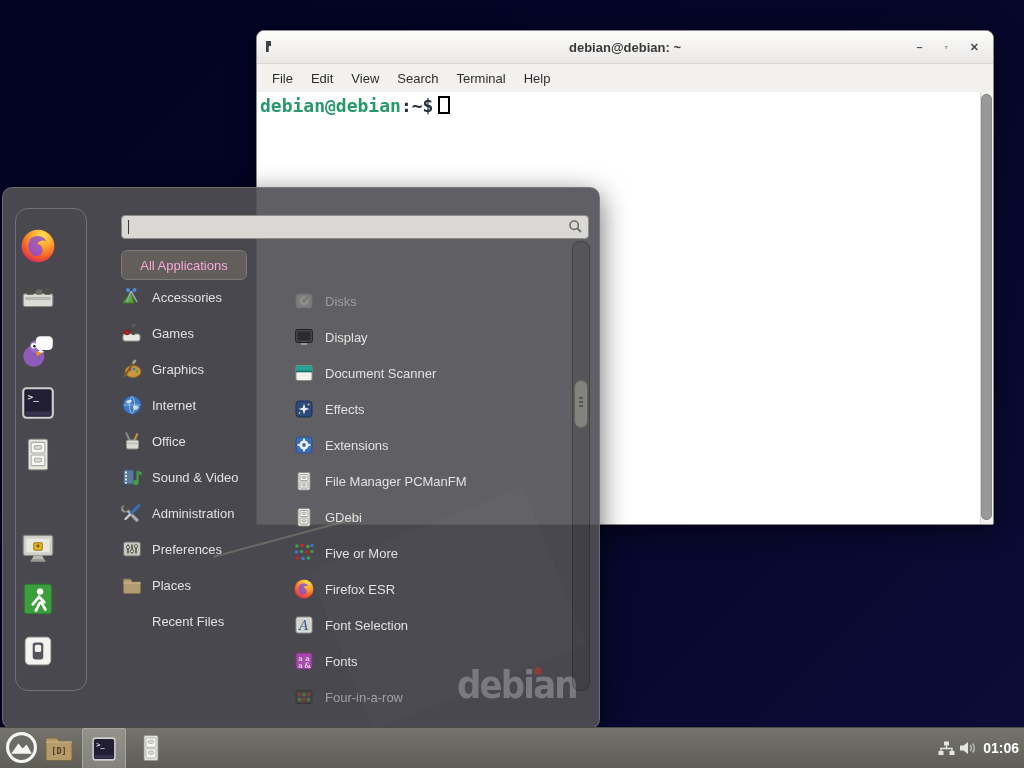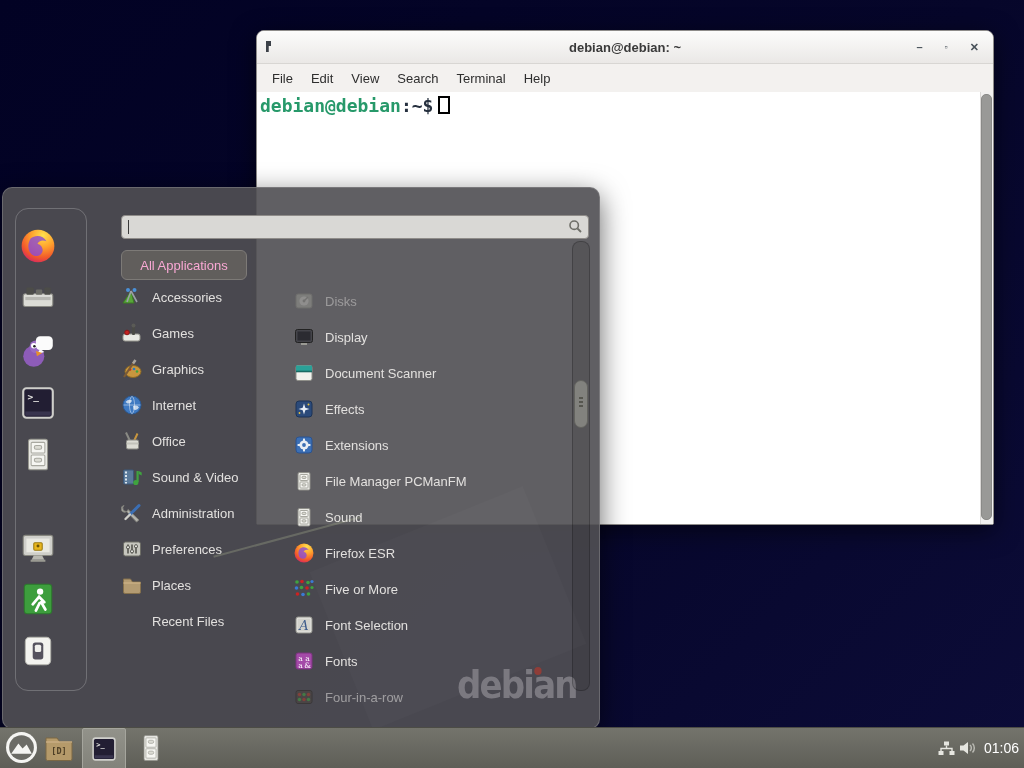--- a/index.html
+++ b/index.html
@@ -70,21 +70,21 @@
     border:1px solid #63635f;border-radius:7px;}
   .grip{position:absolute;left:4px;top:16px;width:4px;height:2px;background:#56564f;
     box-shadow:0 4px 0 #56564f,0 8px 0 #56564f;}
   .icon{flex:0 0 auto;display:block;}
   
   .taskbar{position:absolute;left:0;bottom:0;width:1024px;height:40px;z-index:3;
     background:linear-gradient(#74746c,#5e5e57);border-top:1px solid #4c4c45;}
   .tb{position:absolute;cursor:pointer;}
   .tb-active{position:absolute;left:82px;top:0;width:42px;height:40px;
     background:linear-gradient(#92928a,#82827a);border:1px solid #a5a59d;border-radius:2px;}
-  .clock{position:absolute;right:5px;top:12px;font-size:14px;font-weight:normal;color:#fff;}
+  .clock{position:absolute;right:5px;top:12px;font-size:14px;font-weight:bold;color:#fff;}
 </style>
 </head>
 <body>
 
 <div class="screen">
 
   <svg width="0" height="0" style="position:absolute" aria-hidden="true">
     <defs>
       <radialGradient id="ffG" cx="65%" cy="18%" r="95%">
         <stop offset="0%" stop-color="#ffe14d"></stop>
@@ -359,46 +359,46 @@
         <span class="lbl">File Manager PCManFM</span>
       </div>
       <div class="app">
         <svg class="icon" width="22" height="22" viewBox="0 0 22 22">
             <rect x="5" y="2.5" width="12" height="17.5" rx="1.5" fill="#e9e9e4" stroke="#90908a"></rect>
             <rect x="7" y="4.5" width="8" height="6" rx="0.8" fill="#f6f6f2" stroke="#a8a8a0"></rect>
             <rect x="7" y="12" width="8" height="6" rx="0.8" fill="#f6f6f2" stroke="#a8a8a0"></rect>
             <rect x="9" y="6.3" width="4" height="2.2" rx="1.1" fill="#dcdcd4" stroke="#a8a8a0"></rect>
             <rect x="9" y="13.8" width="4" height="2.2" rx="1.1" fill="#dcdcd4" stroke="#a8a8a0"></rect>
           </svg>
-        <span class="lbl">Sound</span>
-      </div>
-      <div class="app">
-        <svg class="icon" width="22" height="22" viewBox="0 0 36 36">
-            <circle cx="18" cy="18" r="15.5" fill="url(#ffG)"></circle>
-            <path d="M11 11c4-4 12-3.5 15 2.5-3.5-1.8-7.5-.5-8.5 2.5 5.5 1 7 8.5 1.5 11-7.5 3-13.5-7-8-16Z" fill="#8a4bd4" opacity=".8"></path>
-          </svg>
-        <span class="lbl">Firefox ESR</span>
+        <span class="lbl">GDebi</span>
       </div>
       <div class="app">
         <svg class="icon" width="22" height="22" viewBox="0 0 22 22">
             <circle cx="4" cy="4" r="1.8" fill="#3fa33f"></circle>
             <circle cx="9" cy="3.5" r="1.8" fill="#cc2222"></circle>
             <circle cx="15" cy="4.5" r="1.8" fill="#3fa33f"></circle>
             <circle cx="19" cy="3.5" r="1.6" fill="#3a7ad4"></circle>
             <circle cx="3.5" cy="10" r="1.8" fill="#3a7ad4"></circle>
             <circle cx="8.5" cy="9.5" r="1.8" fill="#3fa33f"></circle>
             <circle cx="14" cy="10" r="1.8" fill="#cc2222"></circle>
             <circle cx="19" cy="9.5" r="1.6" fill="#3fa33f"></circle>
             <circle cx="4.5" cy="16" r="1.8" fill="#cc2222"></circle>
             <circle cx="10" cy="16.5" r="1.8" fill="#3a7ad4"></circle>
             <circle cx="15.5" cy="16" r="1.8" fill="#3fa33f"></circle>
           </svg>
         <span class="lbl">Five or More</span>
       </div>
       <div class="app">
+        <svg class="icon" width="22" height="22" viewBox="0 0 36 36">
+            <circle cx="18" cy="18" r="15.5" fill="url(#ffG)"></circle>
+            <path d="M11 11c4-4 12-3.5 15 2.5-3.5-1.8-7.5-.5-8.5 2.5 5.5 1 7 8.5 1.5 11-7.5 3-13.5-7-8-16Z" fill="#8a4bd4" opacity=".8"></path>
+          </svg>
+        <span class="lbl">Firefox ESR</span>
+      </div>
+      <div class="app">
         <svg class="icon" width="22" height="22" viewBox="0 0 22 22">
             <rect x="3" y="3" width="16" height="16" rx="2" fill="#e6e6e2" stroke="#90908a"></rect>
             <rect x="4.5" y="4.5" width="13" height="13" fill="#d2d2cc"></rect>
             <text x="11" y="15.5" font-family="DejaVu Serif,serif" font-style="italic" font-size="13" fill="#3b5a8a" text-anchor="middle">A</text>
           </svg>
         <span class="lbl">Font Selection</span>
       </div>
       <div class="app">
         <svg class="icon" width="22" height="22" viewBox="0 0 22 22">
             <rect x="3" y="3" width="16" height="16" rx="2" fill="#a44aa8" stroke="#7c3280"></rect>

